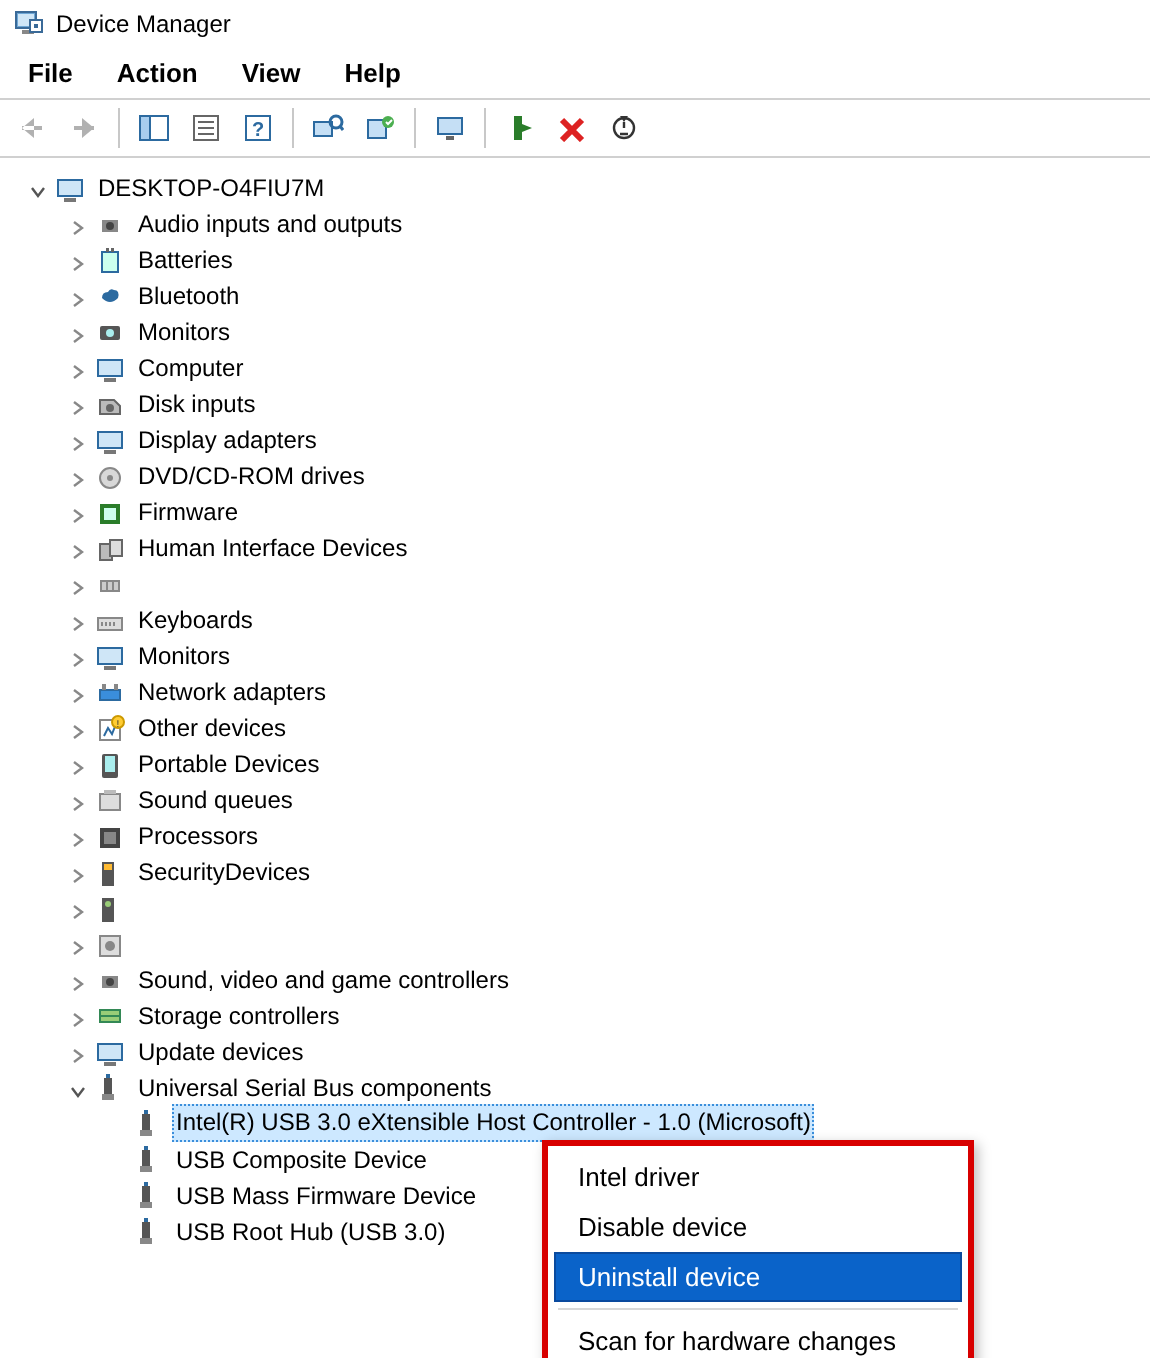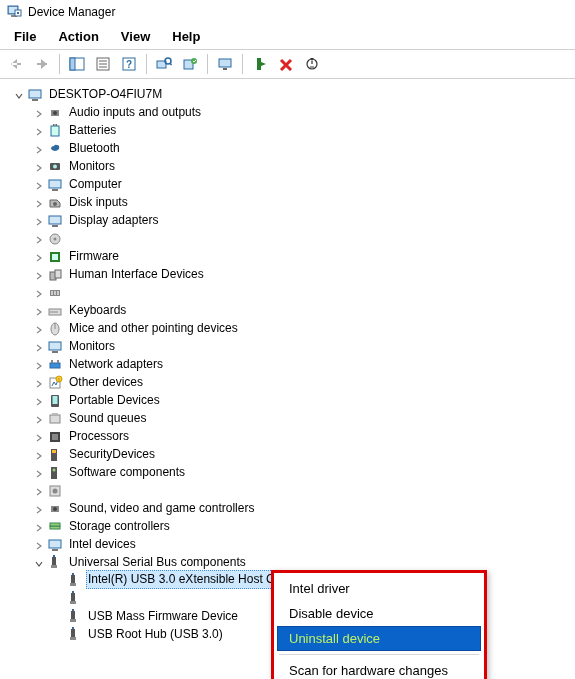--- a/index.html
+++ b/index.html
@@ -85,21 +85,21 @@
     border: 3px solid #d80000;
     box-shadow: 2px 2px 6px rgba(0,0,0,0.25);
     padding: 3px 3px;
     font-size: 13px;
   }
   .cm-item {
     padding: 5px 12px;
   }
   .cm-sel {
     background: #0a63c9;
-    color: #bef264;
+    color: #ffffff;
     border: 1px solid #0a4a9e;
     padding: 4px 11px;
   }
   .cm-sep {
     height:1px; background:#d8d8d8; margin:3px 2px;
   }
   svg { display:block; }
 </style>
 </head>
 <body>
@@ -320,20 +320,21 @@
           <svg width="10" height="10" viewBox="0 0 10 10">
             <path d="M3 2 L7 5 L3 8" fill="none" stroke="#888" stroke-width="1.2"></path>
           </svg>
         </span>
         <span class="dicon">
           <svg width="16" height="16" viewBox="0 0 16 16">
             <circle cx="8" cy="8" r="5" fill="#d8d8d8" stroke="#888"></circle>
             <circle cx="8" cy="8" r="1.5" fill="#888"></circle>
           </svg>
         </span>
+        <span class="label">DVD/CD-ROM drives</span>
       </div>
       <div class="node indent-2">
         <span class="expander">
           <svg width="10" height="10" viewBox="0 0 10 10">
             <path d="M3 2 L7 5 L3 8" fill="none" stroke="#888" stroke-width="1.2"></path>
           </svg>
         </span>
         <span class="dicon">
           <svg width="16" height="16" viewBox="0 0 16 16">
             <rect x="3" y="3" width="10" height="10" fill="#2a7d2a"></rect>
@@ -389,34 +390,20 @@
         <span class="label">Keyboards</span>
       </div>
       <div class="node indent-2">
         <span class="expander">
           <svg width="10" height="10" viewBox="0 0 10 10">
             <path d="M3 2 L7 5 L3 8" fill="none" stroke="#888" stroke-width="1.2"></path>
           </svg>
         </span>
         <span class="dicon">
           <svg width="16" height="16" viewBox="0 0 16 16">
-            <ellipse cx="8" cy="8" rx="4" ry="6" fill="#ddd" stroke="#888"></ellipse>
-            <line x1="8" y1="2" x2="8" y2="8" stroke="#888"></line>
-          </svg>
-        </span>
-        <span class="label">Mice and other pointing devices</span>
-      </div>
-      <div class="node indent-2">
-        <span class="expander">
-          <svg width="10" height="10" viewBox="0 0 10 10">
-            <path d="M3 2 L7 5 L3 8" fill="none" stroke="#888" stroke-width="1.2"></path>
-          </svg>
-        </span>
-        <span class="dicon">
-          <svg width="16" height="16" viewBox="0 0 16 16">
             <rect x="2" y="3" width="12" height="8" fill="#cfe6f7" stroke="#2c6aa0"></rect>
             <rect x="5" y="12" width="6" height="2" fill="#777"></rect>
           </svg>
         </span>
         <span class="label">Monitors</span>
       </div>
       <div class="node indent-2">
         <span class="expander">
           <svg width="10" height="10" viewBox="0 0 10 10">
             <path d="M3 2 L7 5 L3 8" fill="none" stroke="#888" stroke-width="1.2"></path>
@@ -508,21 +495,20 @@
           <svg width="10" height="10" viewBox="0 0 10 10">
             <path d="M3 2 L7 5 L3 8" fill="none" stroke="#888" stroke-width="1.2"></path>
           </svg>
         </span>
         <span class="dicon">
           <svg width="16" height="16" viewBox="0 0 16 16">
             <rect x="4" y="2" width="6" height="12" fill="#555"></rect>
             <circle cx="7" cy="5" r="1.5" fill="#9c7"></circle>
           </svg>
         </span>
-        <span class="label">Software components</span>
       </div>
       <div class="node indent-2">
         <span class="expander">
           <svg width="10" height="10" viewBox="0 0 10 10">
             <path d="M3 2 L7 5 L3 8" fill="none" stroke="#888" stroke-width="1.2"></path>
           </svg>
         </span>
         <span class="dicon">
           <svg width="16" height="16" viewBox="0 0 16 16">
             <rect x="3" y="3" width="10" height="10" fill="#ddd" stroke="#888"></rect>
@@ -563,21 +549,21 @@
           <svg width="10" height="10" viewBox="0 0 10 10">
             <path d="M3 2 L7 5 L3 8" fill="none" stroke="#888" stroke-width="1.2"></path>
           </svg>
         </span>
         <span class="dicon">
           <svg width="16" height="16" viewBox="0 0 16 16">
             <rect x="2" y="3" width="12" height="8" fill="#cfe6f7" stroke="#2c6aa0"></rect>
             <rect x="5" y="12" width="6" height="2" fill="#777"></rect>
           </svg>
         </span>
-        <span class="label">Intel devices</span>
+        <span class="label">Update devices</span>
       </div>
       <div class="node indent-2">
         <span class="expander">
           <svg width="10" height="10" viewBox="0 0 10 10">
             <path d="M2 3 L5 7 L8 3" fill="none" stroke="#555" stroke-width="1.2"></path>
           </svg>
         </span>
         <span class="dicon">
           <svg width="16" height="16" viewBox="0 0 16 16">
             <rect x="5" y="2" width="4" height="8" fill="#555"></rect>
@@ -600,20 +586,21 @@
       </div>
       <div class="node indent-3">
         <span class="expander"></span>
         <span class="dicon">
           <svg width="16" height="16" viewBox="0 0 16 16">
             <rect x="5" y="2" width="4" height="8" fill="#555"></rect>
             <rect x="4" y="10" width="6" height="3" fill="#888"></rect>
             <rect x="6" y="0" width="2" height="2" fill="#2c6aa0"></rect>
           </svg>
         </span>
+        <span class="label">USB Composite Device</span>
       </div>
       <div class="node indent-3">
         <span class="expander"></span>
         <span class="dicon">
           <svg width="16" height="16" viewBox="0 0 16 16">
             <rect x="5" y="2" width="4" height="8" fill="#555"></rect>
             <rect x="4" y="10" width="6" height="3" fill="#888"></rect>
             <rect x="6" y="0" width="2" height="2" fill="#2c6aa0"></rect>
           </svg>
         </span>

